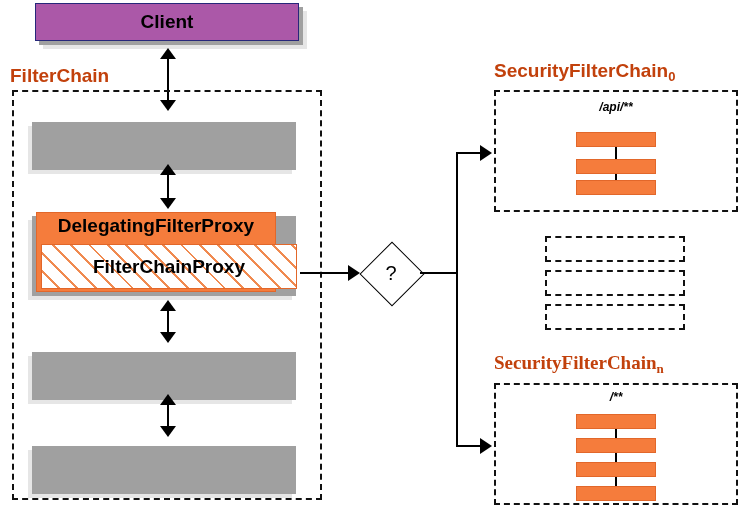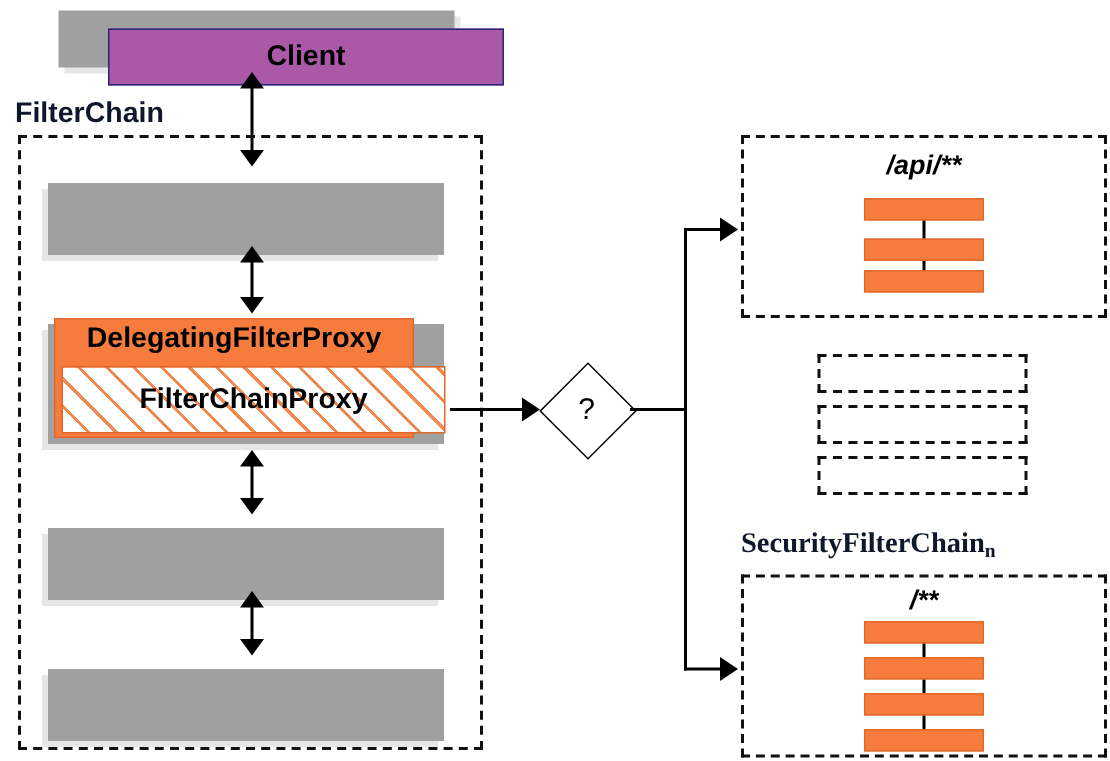--- a/index.html
+++ b/index.html
@@ -94,27 +94,27 @@
   .dashed-thin {
     box-sizing: border-box;
     border: 2px dashed #111111;
     background: transparent;
   }
 
   
   .label-bold {
     font-weight: bold;
     font-size: 19px;
-    color: #0f172a;
+    color: #c2410c;
     white-space: nowrap;
   }
   .label-italic {
     font-style: italic;
     font-weight: bold;
-    font-size: 18px;
+    font-size: 12px;
     color: #000;
     white-space: nowrap;
     text-align: center;
   }
 
   
   .mini-bar {
     background: #f57c3c;
     border: 1px solid #e2672a;
     box-sizing: border-box;
@@ -173,21 +173,21 @@
     color: #000;
   }
 </style>
 </head>
 <body>
 
 <div id="canvas">
 
   <div class="abs shadow-light" style="left:43px; top:11px; width:264px; height:38px;"></div>
   <div class="abs shadow-dark" style="left:39px; top:7px; width:264px; height:38px;"></div>
-  <div class="abs box box-purple" style="left:35px; top:19px; width:264px; height:38px;margin-left:37px;">
+  <div class="abs box box-purple" style="left:35px; top:3px; width:264px; height:38px;">
     <span>Client</span>
   </div>
 
   <div class="abs arrow-up" style="left:160px; top:48px;"></div>
   <div class="abs line-v" style="left:167px; top:56px; height:46px;"></div>
   <div class="abs arrow-down" style="left:160px; top:100px;"></div>
 
   <div class="abs label-bold" style="left:10px; top:65px;">FilterChain</div>
   <div class="abs dashed" style="left:12px; top:90px; width:310px; height:410px;"></div>
 
@@ -231,20 +231,23 @@
 
   <div class="abs line-h" style="left:420px; top:272px; width:38px;"></div>
   <div class="abs line-v" style="left:456px; top:152px; height:295px;"></div>
 
   <div class="abs line-h" style="left:456px; top:152px; width:28px;"></div>
   <div class="abs arrow-right" style="left:480px; top:145px;"></div>
 
   <div class="abs line-h" style="left:456px; top:445px; width:28px;"></div>
   <div class="abs arrow-right" style="left:480px; top:438px;"></div>
 
+  <div class="abs label-bold" style="left:494px; top:60px;">
+    <span>SecurityFilterChain</span><span class="sub">0</span>
+  </div>
   <div class="abs dashed" style="left:494px; top:90px; width:244px; height:122px;"></div>
   <div class="abs label-italic" style="left:494px; top:100px; width:244px;">/api/**</div>
 
   <div class="abs connector" style="left:615px; top:146px; height:14px;"></div>
   <div class="abs connector" style="left:615px; top:167px; height:14px;"></div>
   <div class="abs mini-bar" style="left:576px; top:132px; width:80px; height:15px;"></div>
   <div class="abs mini-bar" style="left:576px; top:159px; width:80px; height:15px;"></div>
   <div class="abs mini-bar" style="left:576px; top:180px; width:80px; height:15px;"></div>
 
   <div class="abs dashed-thin" style="left:545px; top:236px; width:140px; height:26px;"></div>

